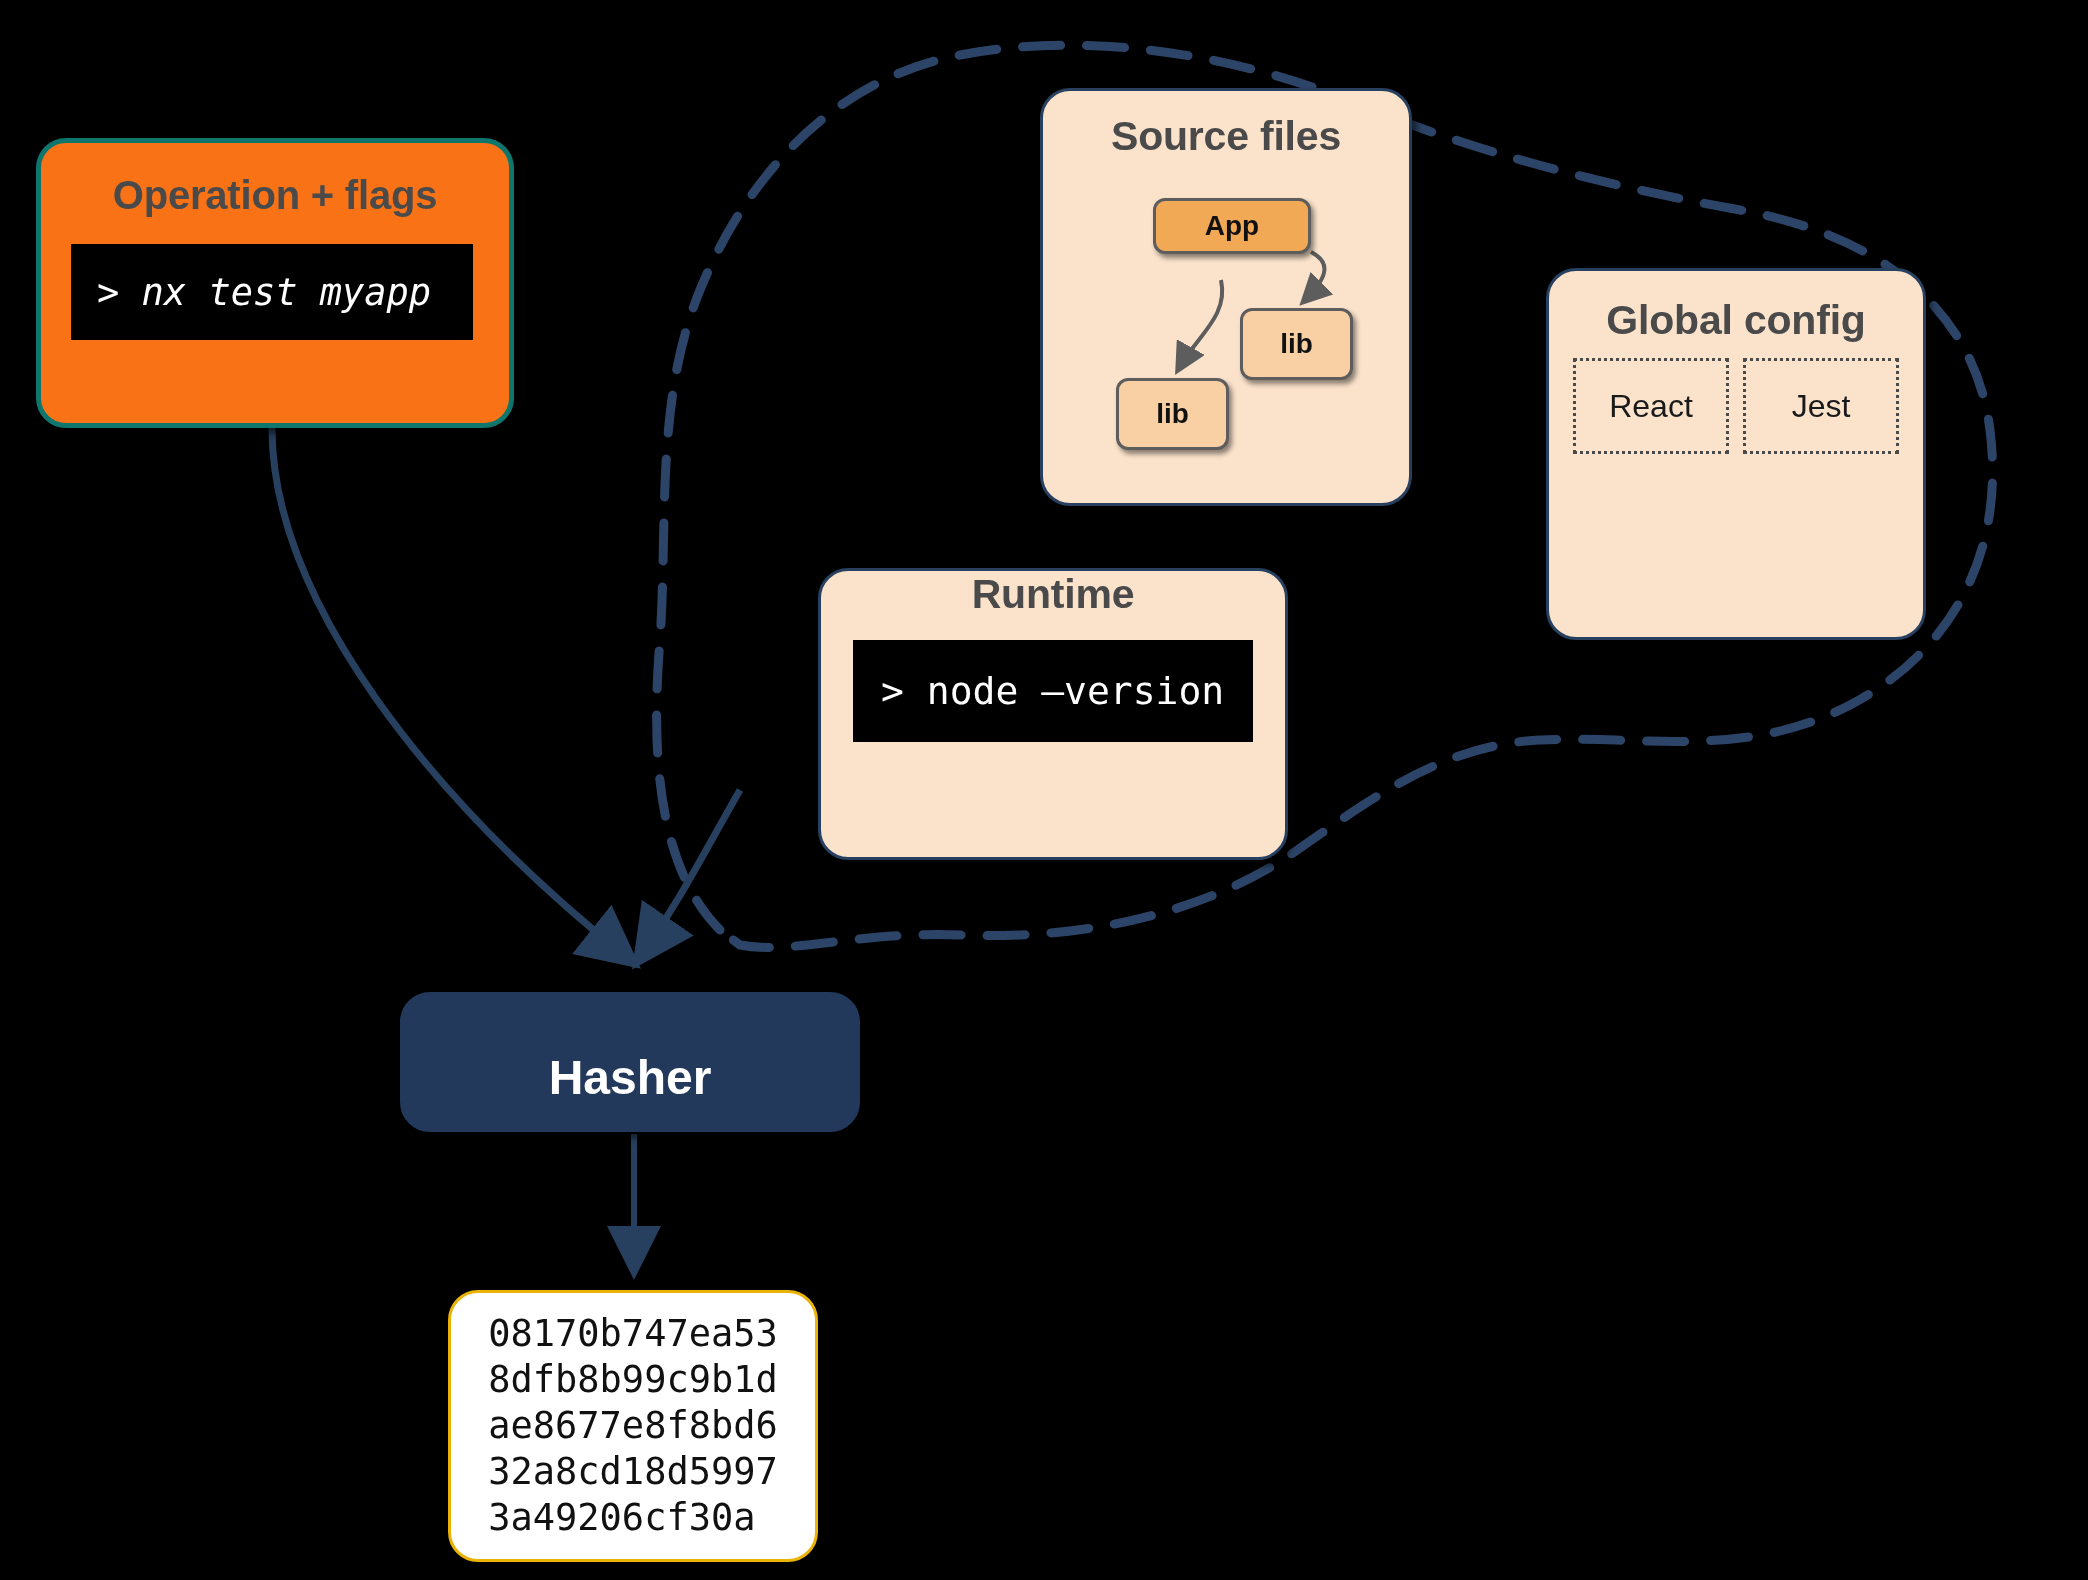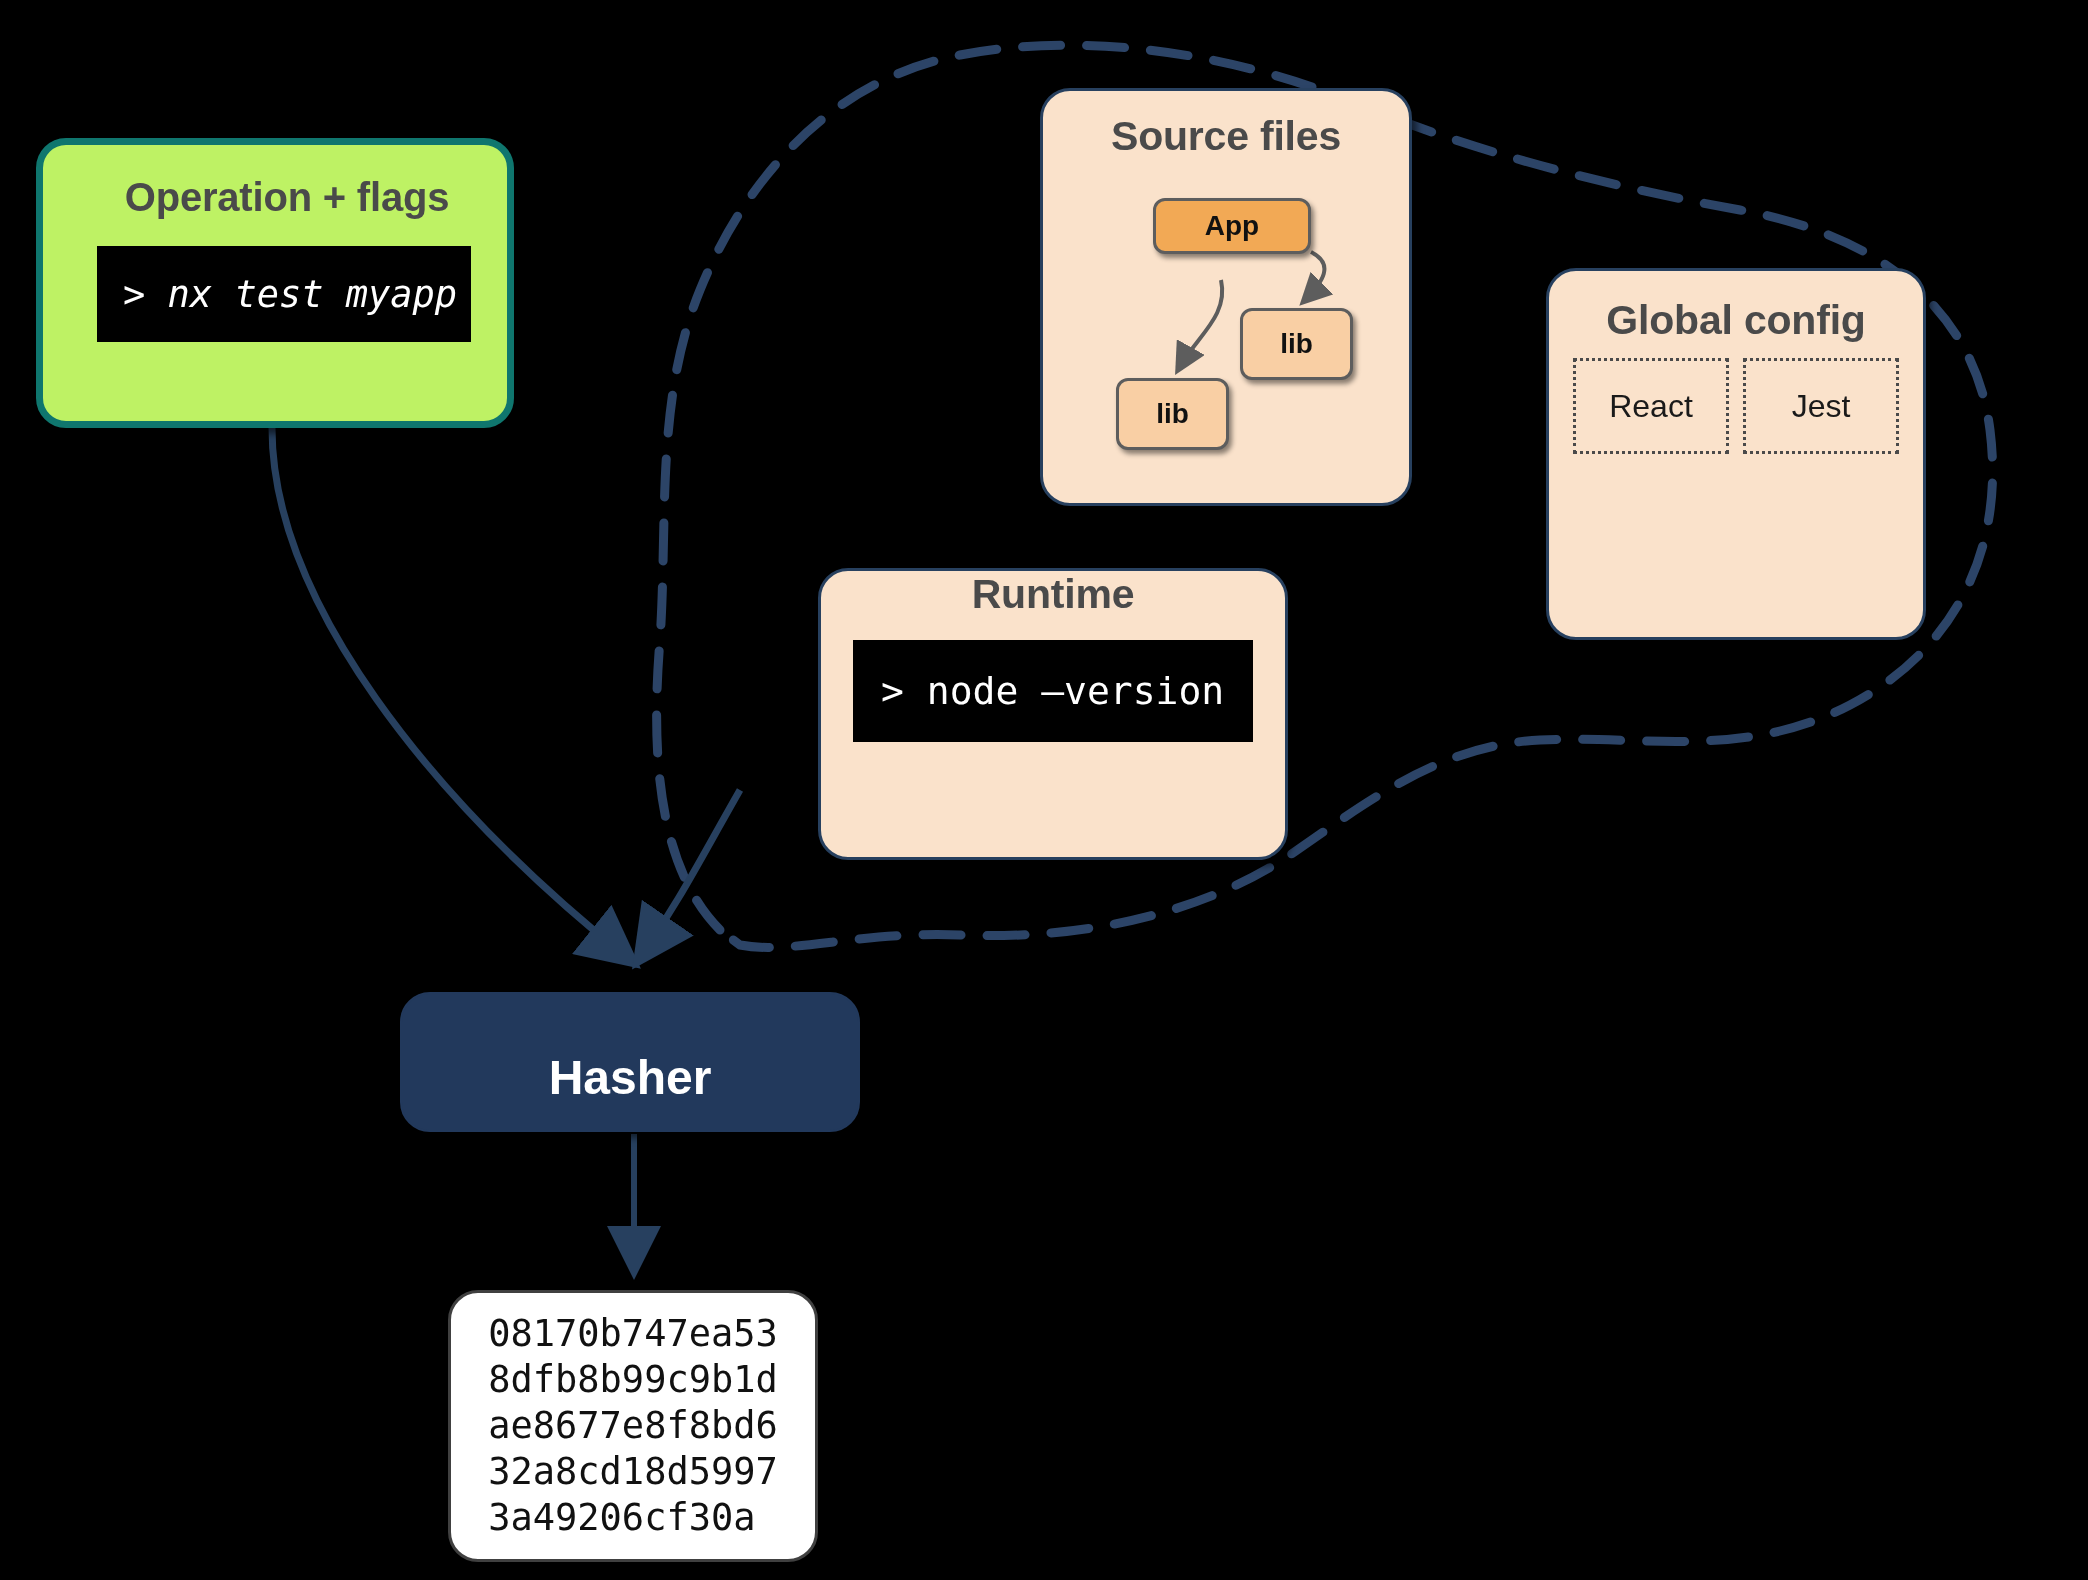--- a/index.html
+++ b/index.html
@@ -46,23 +46,22 @@
     font-family: "DejaVu Sans Mono", "Liberation Mono", monospace;
     white-space: pre;
     display: flex;
     align-items: center;
   }
 
   
   #op-flags {
     left: 36px; top: 138px;
     width: 478px; height: 290px;
-    background: #bef264;
-    border: 7px solid #0f766e;
-    padding-left: 24px;
+    background: #f97316;
+    border: 5px solid #0f766e;
   }
   #op-flags .node-title {
     font-size: 40px;
     padding-top: 30px;
   }
   #op-flags .term {
     margin: 26px 36px 0 30px;
     height: 96px;
     font-size: 37px;
     padding-left: 26px;
@@ -185,21 +184,21 @@
     font-size: 48px;
     font-weight: bold;
     margin-top: 30px;
   }
 
   
   #hash-out {
     left: 448px; top: 1290px;
     width: 370px; height: 272px;
     background: #ffffff;
-    border: 3px solid #404040;
+    border: 3px solid #eab308;
     display: flex;
     align-items: center;
     justify-content: center;
   }
   #hash-out .hash-text {
     font-family: "DejaVu Sans Mono", "Liberation Mono", monospace;
     font-size: 37px;
     line-height: 1.24;
     color: #111111;
     white-space: pre;

